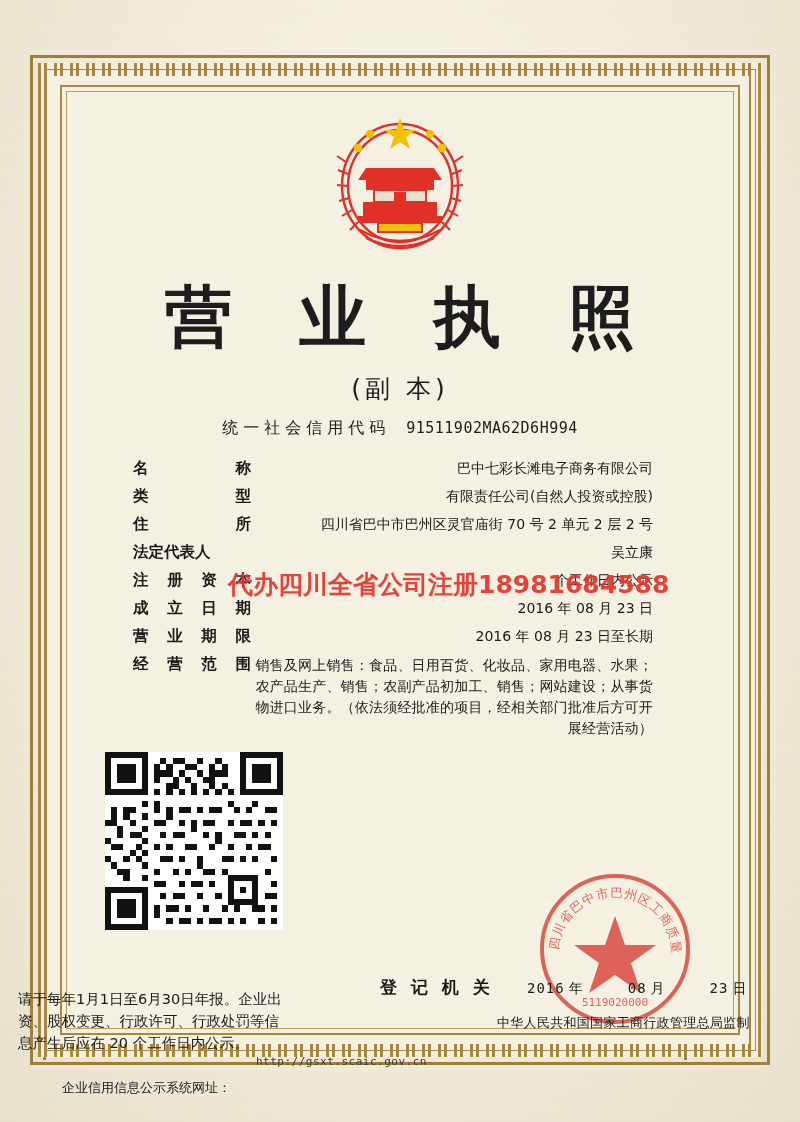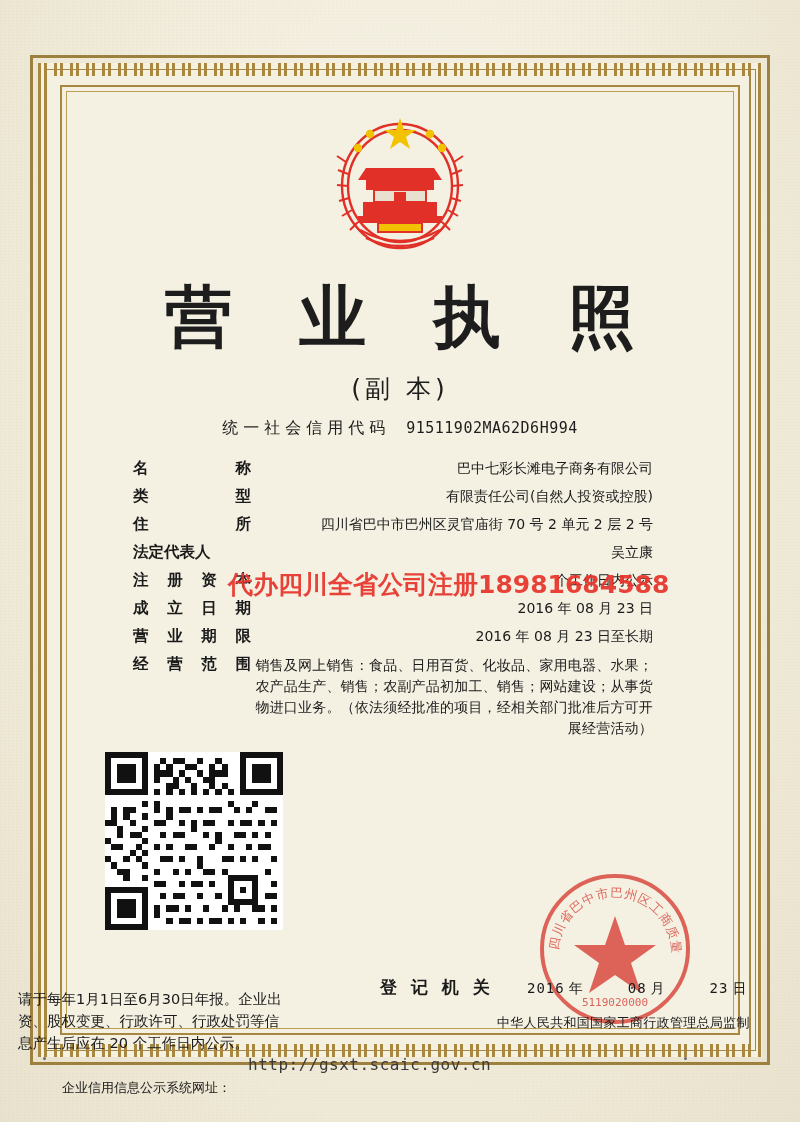--- a/index.html
+++ b/index.html
@@ -209,23 +209,23 @@
   }
   .site-label {
     position: absolute;
     left: 62px; top: 1079px;
     font-family: Liberation Sans, sans-serif;
     font-size: 13px;
     color: #1a1a1a;
   }
   .site-url {
     position: absolute;
-    left: 248px; top: 1055px;
+    left: 256px; top: 1055px;
     font-family: "DejaVu Sans Mono", monospace;
-    font-size: 16px;
+    font-size: 11px;
     color: #3a3a3a;
     letter-spacing: 0.5px;
   }
   .issuer {
     position: absolute;
     left: 497px; top: 1014px;
     font-family: Liberation Serif, serif;
     font-size: 13px;
     color: #1a1a1a;
     letter-spacing: 0.3px;

